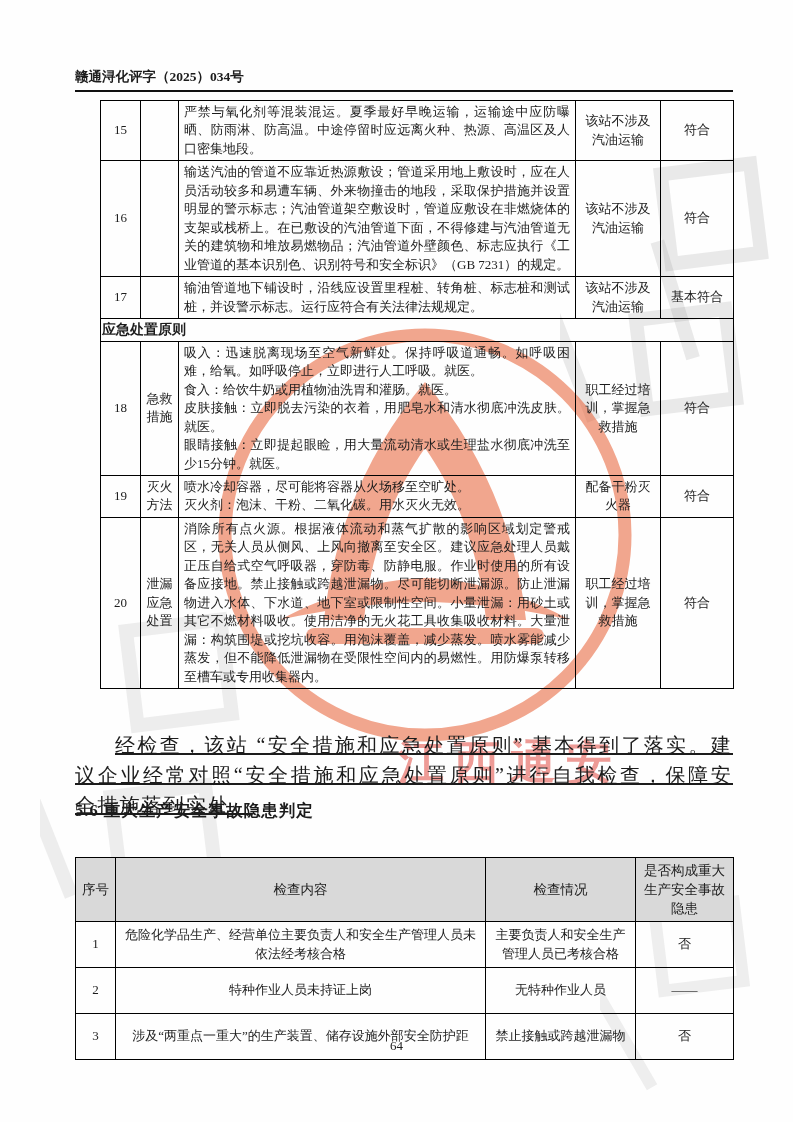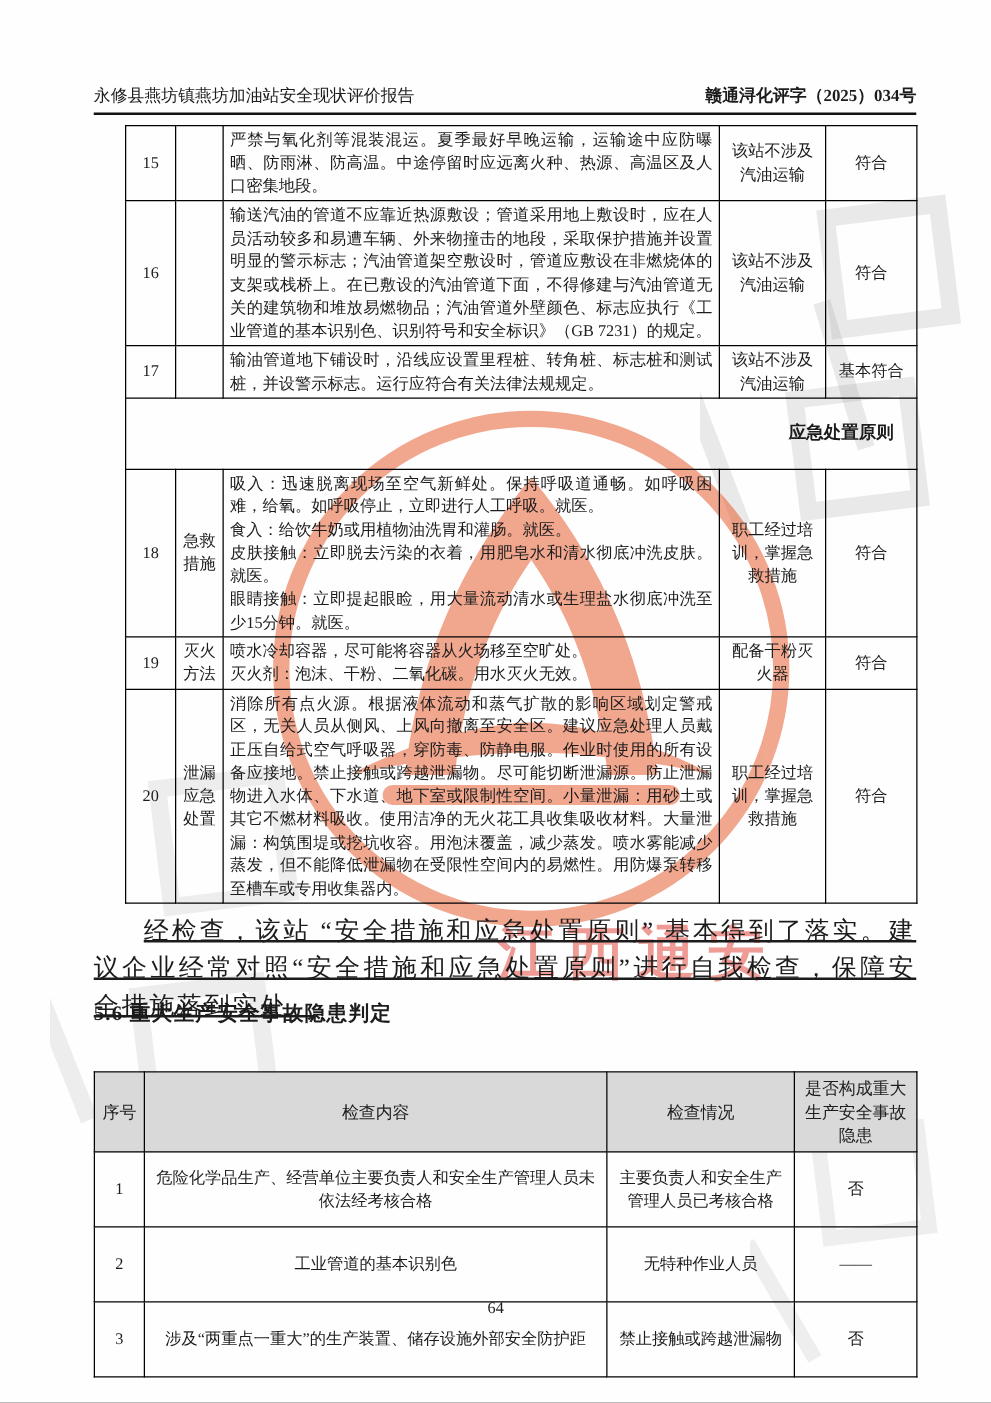--- a/index.html
+++ b/index.html
@@ -25,36 +25,36 @@
     padding-bottom:4px;font-size:13.5px;
   }
   .header .doc-no{font-weight:bold;text-align:center;}
   
   table{border-collapse:collapse;table-layout:fixed;background:transparent;}
   td,th{border:1px solid var(--border);vertical-align:middle;
     font-size:13px;line-height:1.42;padding:1px 4px;word-break:break-all;}
   .t1{position:absolute;left:100px;top:100px;width:633px;}
   .t1 .cell-no,.t1 .cell-label,.t1 .cell-status,.t1 .cell-result{text-align:center;}
   .t1 .cell-content{text-align:justify;white-space:pre-line;padding:2px 5px;border-radius:18px;}
-  .t1 .section-cell{text-align:right;font-weight:bold;font-size:14px;padding:18px;margin-top:36px;}
+  .t1 .section-cell{text-align:left;font-weight:bold;font-size:14px;padding:1px;margin-top:36px;}
   
   .summary{
     position:absolute;left:75px;top:730px;width:658px;
     font-size:20px;line-height:30px;letter-spacing:2.2px;
     text-align:justify;text-indent:2em;z-index:2;text-decoration:underline;
   }
   .h56{position:absolute;left:75px;top:800px;font-size:16.5px;font-weight:bold;
     letter-spacing:1px;z-index:2;}
   .tcaption{position:absolute;left:75px;top:832px;width:658px;text-align:center;
     font-size:15px;font-weight:bold;z-index:2;}
   .t2{position:absolute;left:75px;top:857px;width:658px;}
   .t2 th{background:var(--headfill);font-weight:normal;text-align:center;
     height:64px;font-size:13.5px;}
   .t2 td{text-align:center;height:30px;}
-  .t2 td.c-content{height:60px;}
+  .t2 td.c-content{height:46px;}
   .pageno{position:absolute;left:0;top:1038px;width:100%;text-align:center;
     font-size:13px;z-index:2;}
   
   .stamp{position:absolute;left:210px;top:320px;width:430px;height:430px;
     z-index:1;opacity:.55;pointer-events:none;}
   .redwm{position:absolute;left:398px;top:732px;z-index:1;
     font-size:46px;font-weight:bold;color:var(--redwm);
     letter-spacing:10px;pointer-events:none;white-space:nowrap;}
   .graywm{position:absolute;z-index:0;pointer-events:none;}
   .content-layer{position:relative;z-index:2;}
@@ -93,21 +93,20 @@
                M215 128 C180 178 160 238 154 300 L276 300 C270 238 250 178 215 128 Z"></path>
       <path d="M70 300 C120 272 180 258 215 258 C250 258 310 272 360 300
                C310 288 250 282 215 282 C180 282 120 288 70 300 Z"></path>
       <rect x="96" y="308" width="238" height="16" rx="8"></rect>
     </g>
   </svg>
 
   <div class="redwm">江西通安</div>
 
   <div class="header content-layer">
-    <span>永修县燕坊镇燕坊加油站安全现状评价报告</span>
     <span class="doc-no">赣通浔化评字（2025）034号</span>
   </div>
 
   <table class="t1">
     <colgroup>
       <col style="width:40px">
         <col style="width:38px">
         <col style="width:397px">
       <col style="width:85px">
         <col style="width:73px">
@@ -186,21 +185,21 @@
     </thead>
     <tbody id="hazard-body">
         <tr>
           <td class="c-no">1</td>
           <td class="c-content">危险化学品生产、经营单位主要负责人和安全生产管理人员未依法经考核合格</td>
           <td class="c-situation">主要负责人和安全生产管理人员已考核合格</td>
           <td class="c-hazard">否</td>
         </tr>
         <tr>
           <td class="c-no">2</td>
-          <td class="c-content">工业管道的基本识别色</td>
+          <td class="c-content">特种作业人员未持证上岗</td>
           <td class="c-situation">无特种作业人员</td>
           <td class="c-hazard">——</td>
         </tr>
         <tr>
           <td class="c-no">3</td>
           <td class="c-content">涉及“两重点一重大”的生产装置、储存设施外部安全防护距</td>
           <td class="c-situation">禁止接触或跨越泄漏物</td>
           <td class="c-hazard">否</td>
         </tr>
       </tbody>

